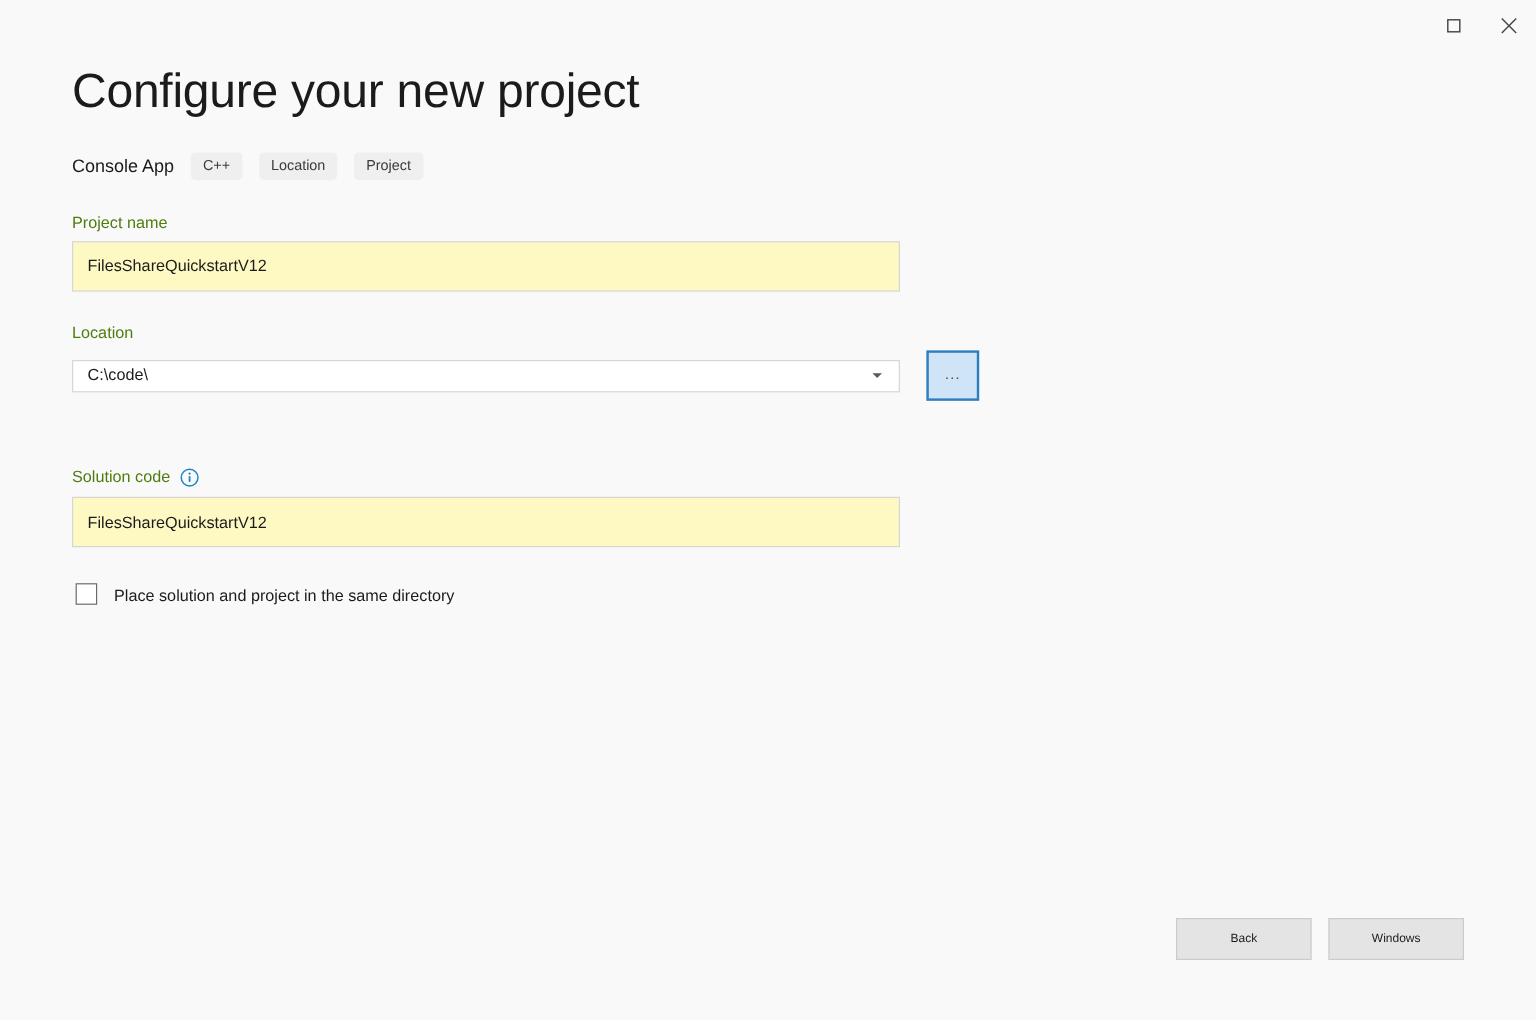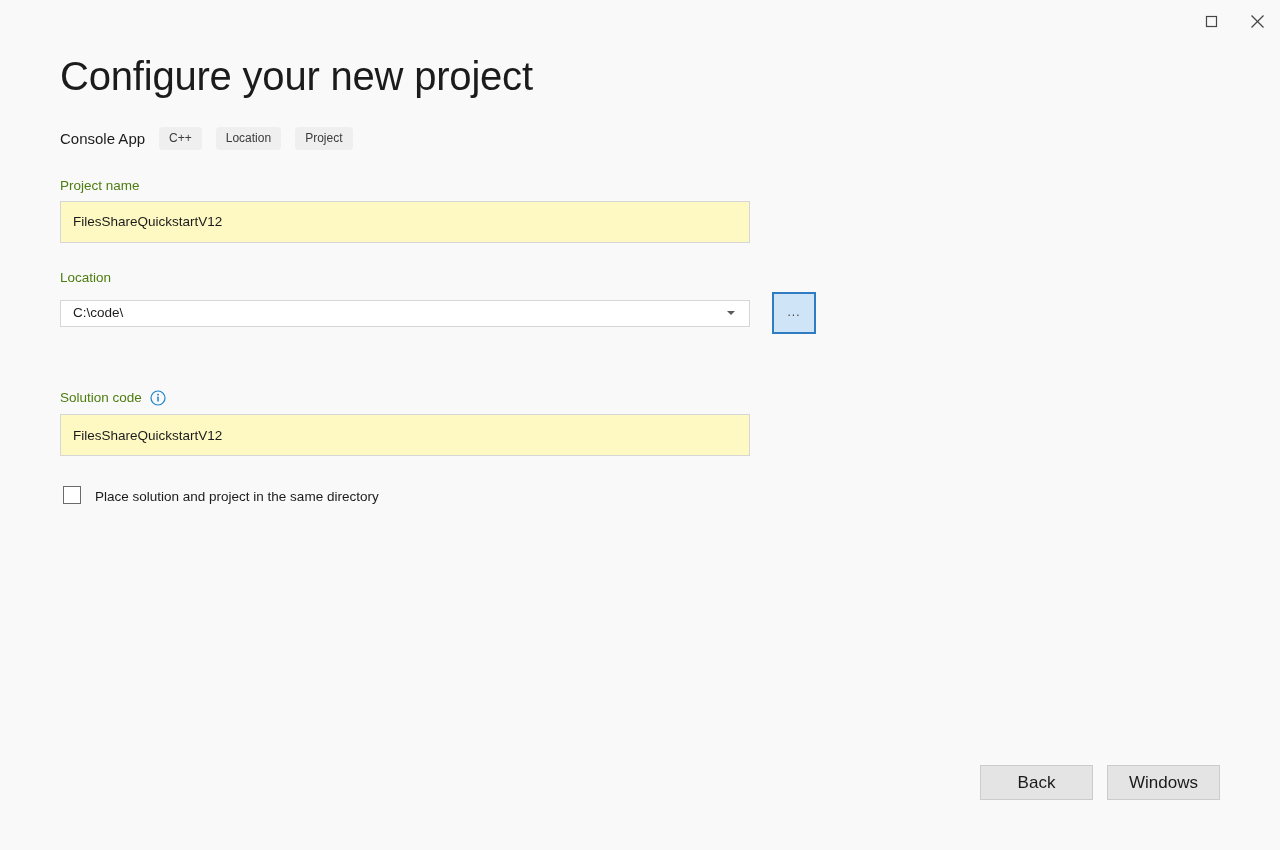--- a/index.html
+++ b/index.html
@@ -178,21 +178,21 @@
     right: 60px;
     bottom: 50px;
     display: flex;
     gap: 14px;
   }
   .dialog-btn {
     width: 113px;
     height: 35px;
     background: #e4e4e4;
     border: 1px solid #cccccc;
-    font-size: 17px;
+    font-size: 10px;
     color: #1b1b1b;
     font-family: "Liberation Sans", sans-serif;
     cursor: default;
     display: flex;
     align-items: center;
     justify-content: center;
   }
 </style>
 </head>
 <body>

